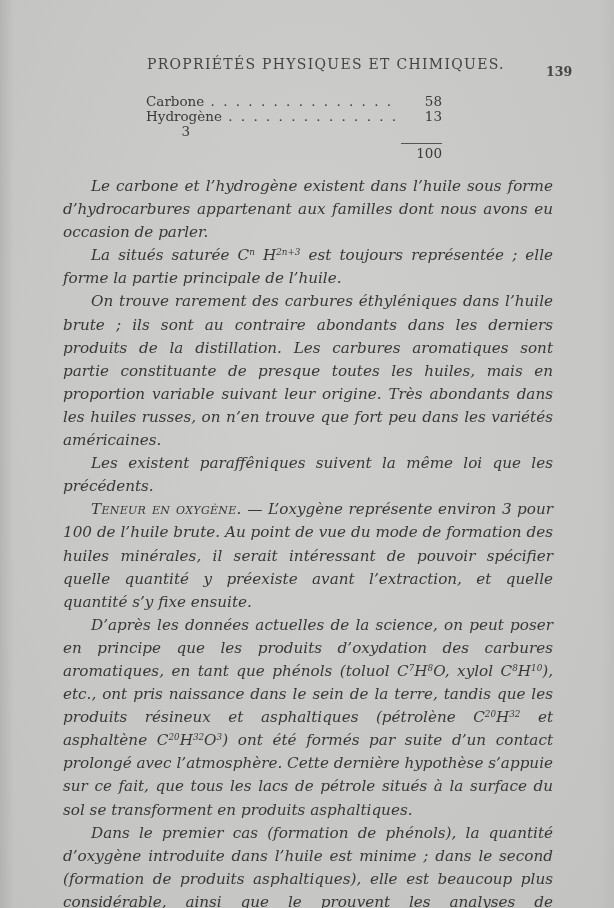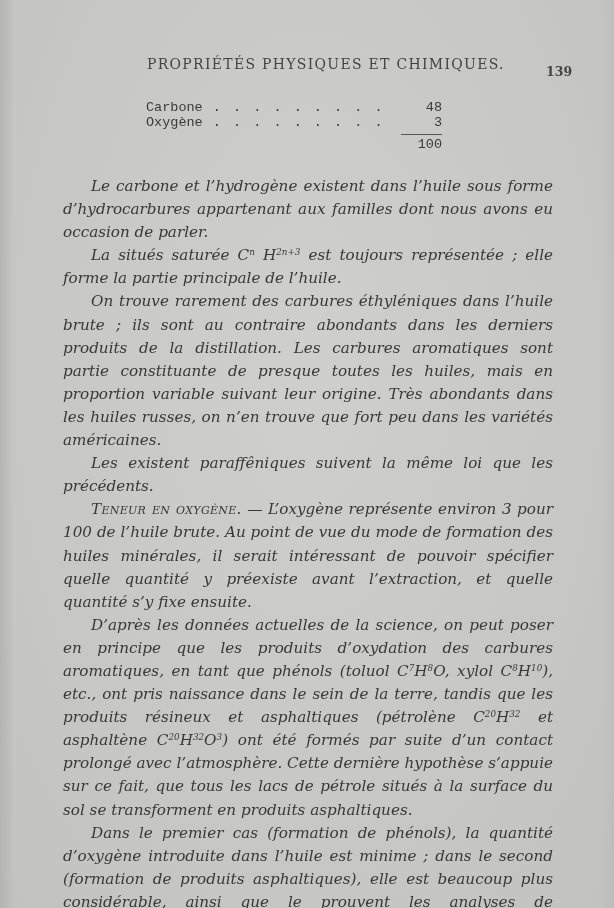--- a/index.html
+++ b/index.html
@@ -38,26 +38,25 @@
       position: absolute;
       top: 64px;
       left: 466px;
       font-size: 12.5px;
       font-weight: bold;
       color: #444;
       margin-left: 17px;
     }
     .comp-table {
       position: absolute;
-      top: 100px;
+      top: 94px;
       left: 83px;
       width: 296px;
       font-size: 13.5px;
       line-height: 15px;
-      font-family: Liberation Mono, monospace;
     }
     .comp-row {
       display: flex;
       justify-content: space-between;
       white-space: nowrap;
     }
     .comp-row .label {
       flex: 1;
       overflow: hidden;
     }
@@ -111,24 +110,27 @@
 <body>
 
 <div class="page">
 
   <div class="running-head">PROPRIÉTÉS PHYSIQUES ET CHIMIQUES.</div>
   <div class="page-number">139</div>
 
   <div class="comp-table">
     <div class="comp-row">
       <span class="label">Carbone</span>
-      <span class="val">48</span>
+      <span class="val">58</span>
     </div>
     <div class="comp-row">
-      <span class="label">Oxygène</span>
+      <span class="label">Hydrogène</span>
+      <span class="val">13</span>
+    </div>
+    <div class="comp-row">
       <span class="val">3</span>
     </div>
     <div class="total-rule"></div>
     <div class="total-row">100</div>
   </div>
 
   <div class="body-text">
     <p>Le carbone et l’hydrogène existent dans l’huile sous forme d’hydrocarbures appartenant aux familles dont nous avons eu occasion de parler.</p>
     <p><span>La situés saturée C</span><sup>n</sup><span> H</span><sup>2n+3</sup><span> est toujours représentée ; elle forme la partie principale de l’huile.</span></p>
     <p>On trouve rarement des carbures éthyléniques dans l’huile brute ; ils sont au contraire abondants dans les derniers produits de la distillation. Les carbures aromatiques sont partie constituante de presque toutes les huiles, mais en proportion variable suivant leur origine. Très abondants dans les huiles russes, on n’en trouve que fort peu dans les variétés américaines.</p>

